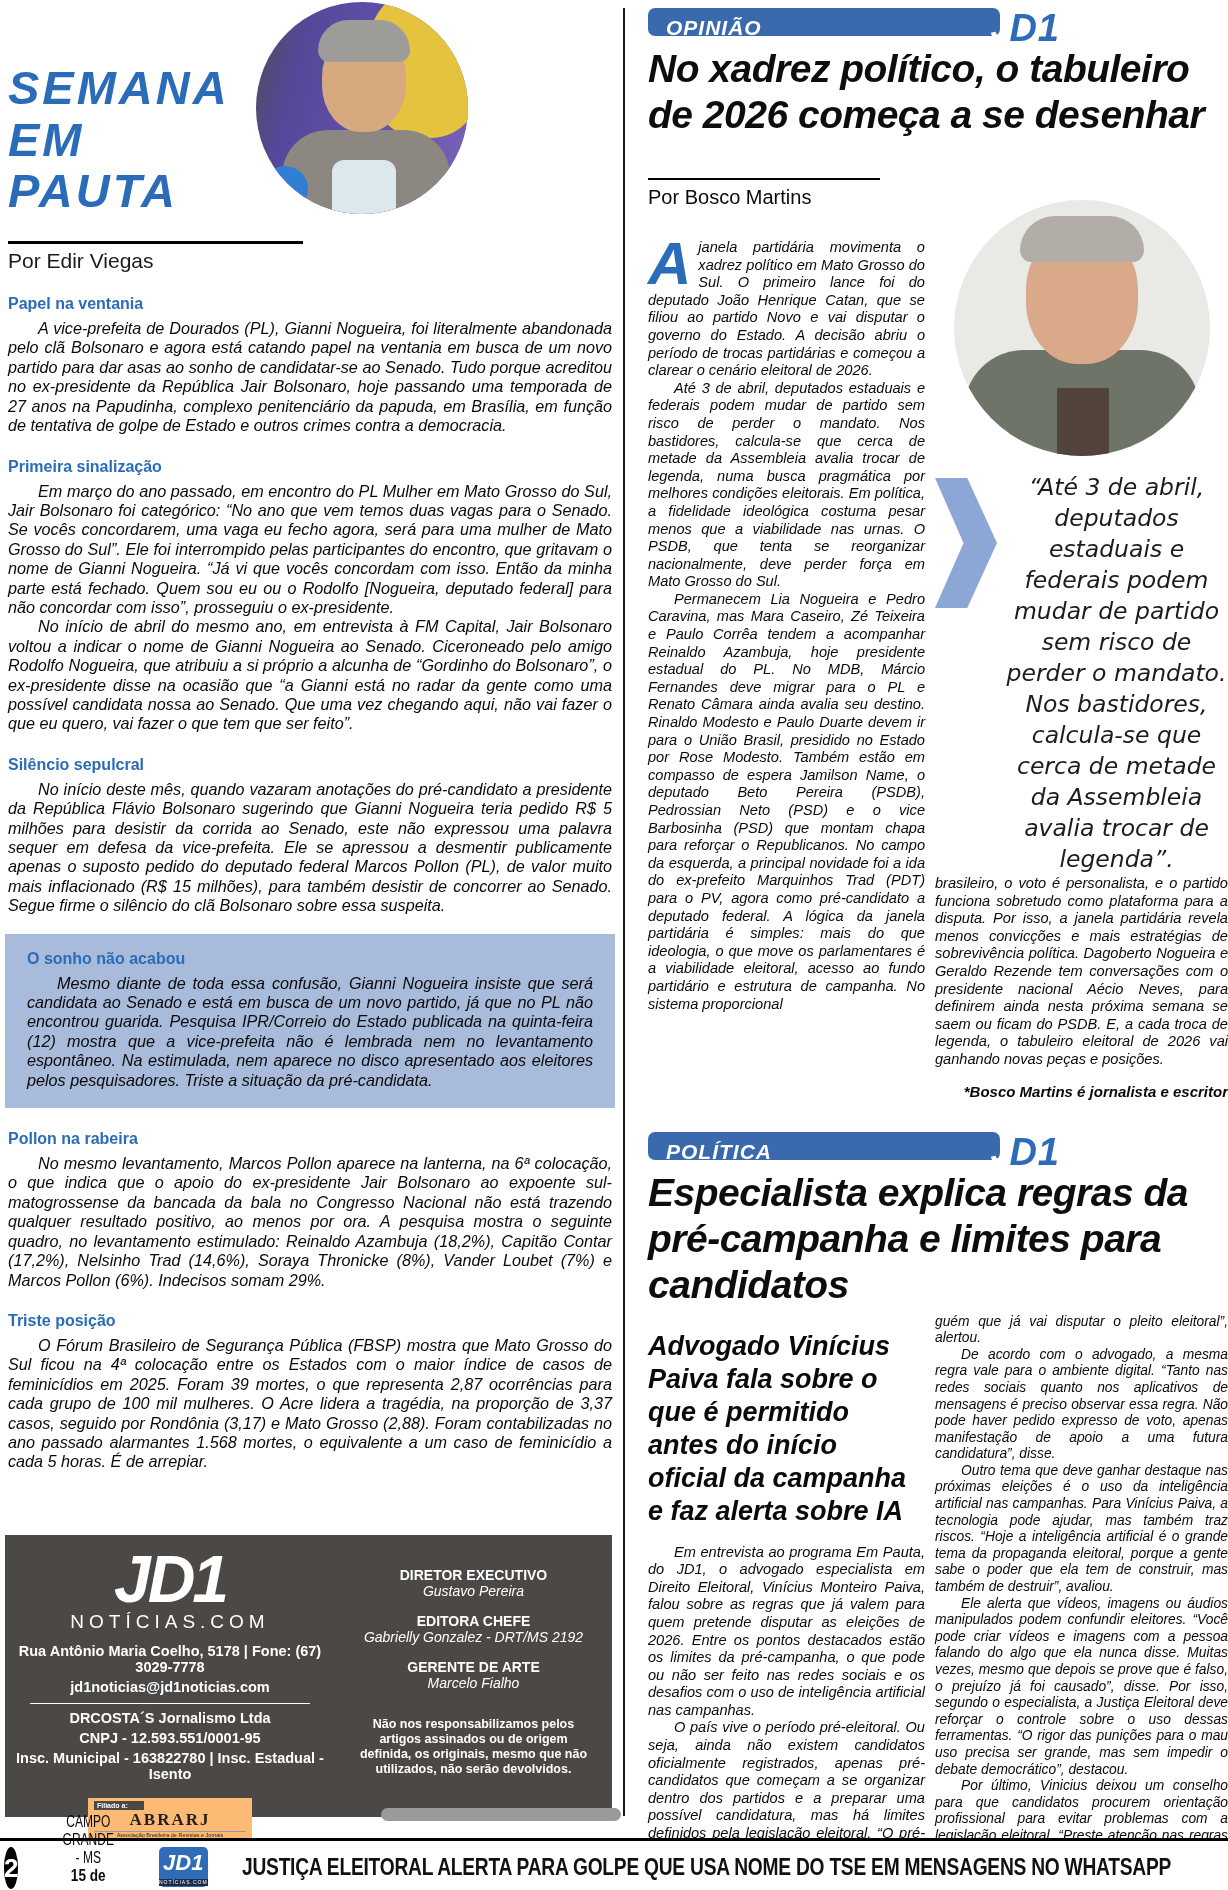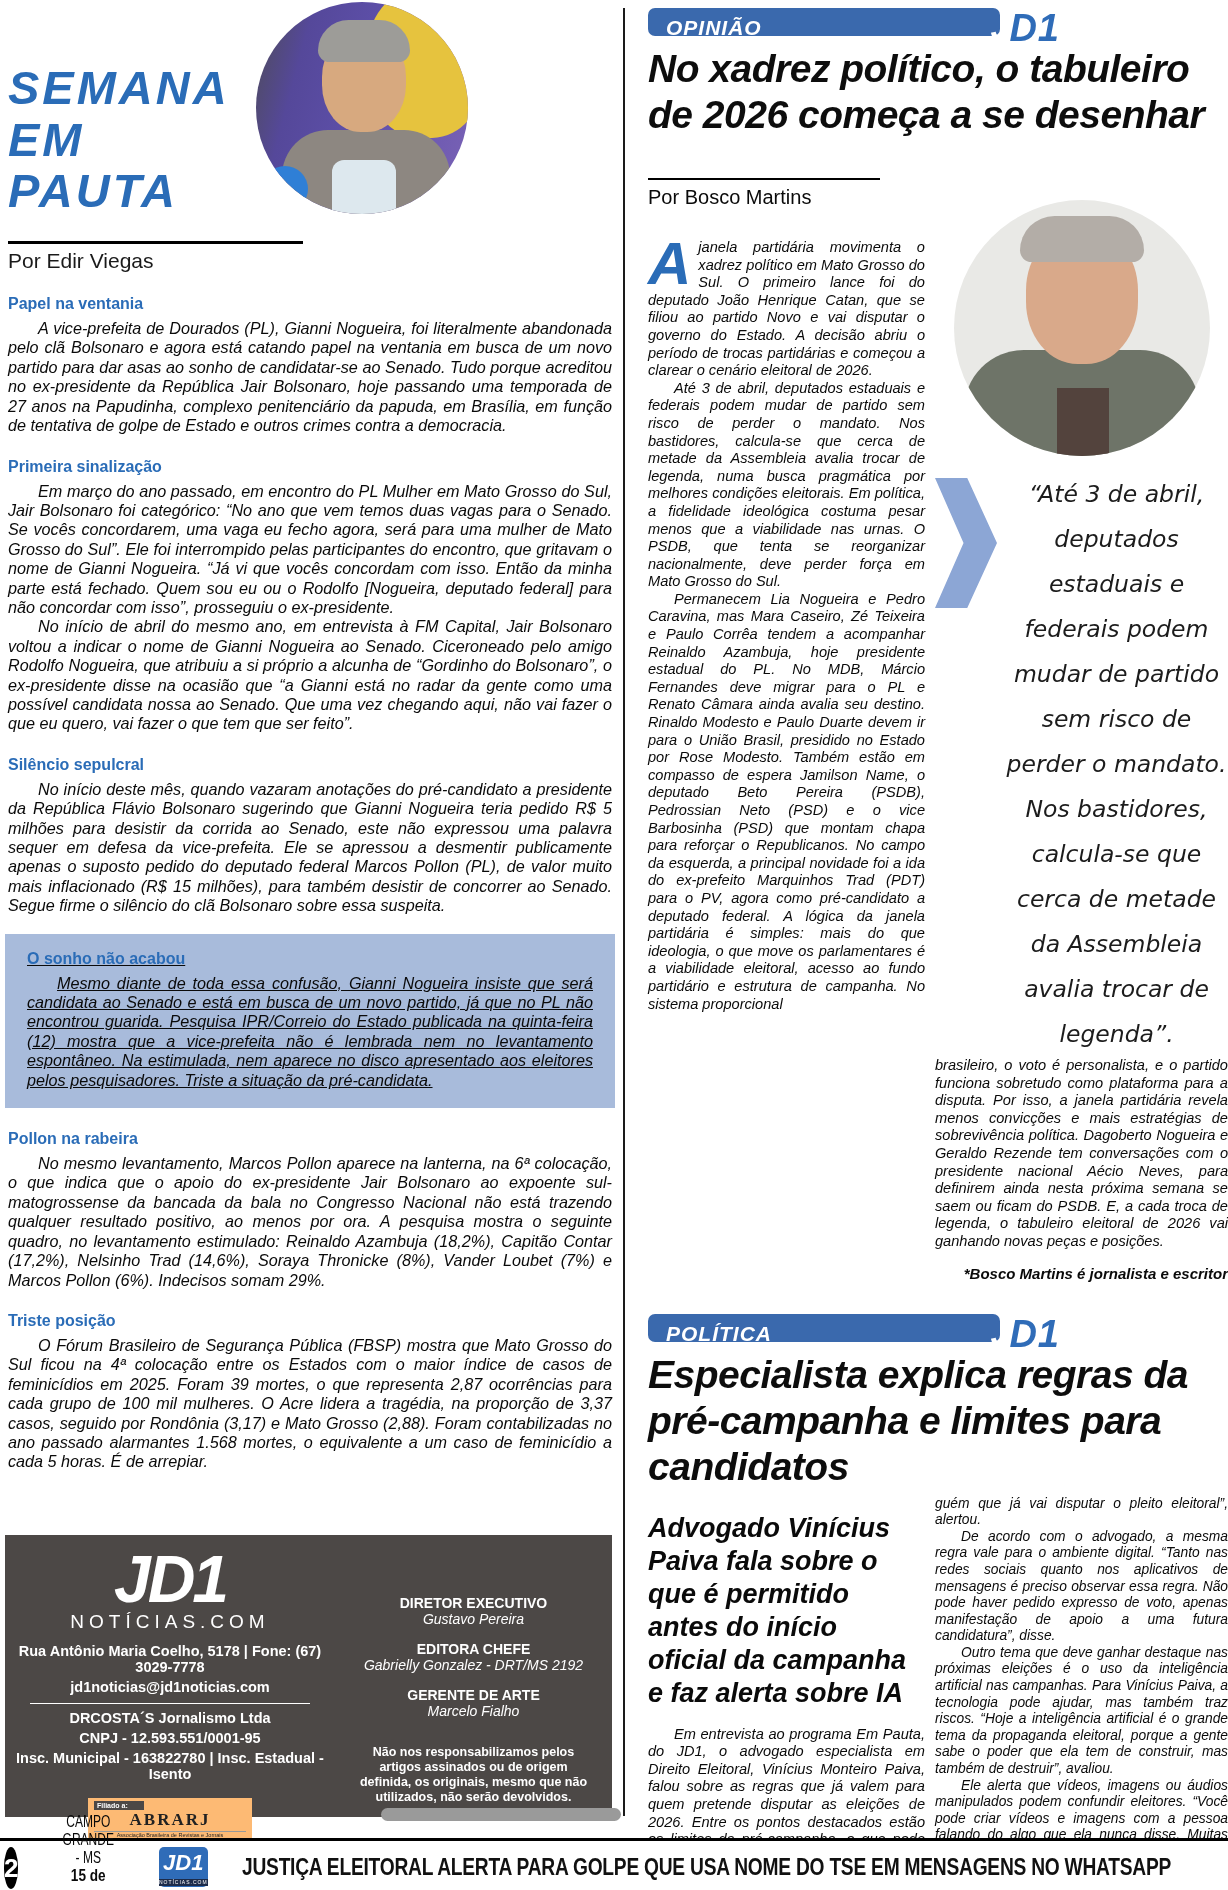--- a/index.html
+++ b/index.html
@@ -9,21 +9,21 @@
   .vdivider{position:absolute;left:623px;top:8px;width:2px;height:1808px;background:#1a1a1a;}
   .lcol{position:absolute;left:8px;top:56px;width:604px;}
   .big-title{font-size:47px;font-weight:bold;font-style:italic;color:#2a6cb7;
              letter-spacing:3px;line-height:1.1;white-space:pre-line;width:250px;margin-top:6px;}
   .rule-black{height:3px;background:#000;border:none;margin:0;}
   .lcol .rule1{width:295px;margin-top:24px;}
   .byline-plain{font-size:21px;color:#1a1a1a;margin-top:5px;}
   .sec-head{font-size:16px;font-weight:bold;color:#2a6cb7;margin:22px 0 6px 0;}
   .body-t{font-size:16.2px;font-style:italic;line-height:19.4px;text-align:justify;
           text-indent:30px;margin:0;}
-  .hl-box{background:#a8bbdb;margin:18px -3px 0 -3px;padding:12px 22px 18px 22px;text-decoration:underline;}
+  .hl-box{background:#a8bbdb;margin:18px -3px 0 -3px;padding:12px 22px 18px 22px;}
   .hl-box .sec-head{margin-top:4px;}
   
   .photo{position:absolute;border-radius:50%;overflow:hidden;}
   #photo-edir{left:256px;top:2px;width:212px;height:212px;
      background:linear-gradient(105deg,#4e4c55 0%,#55489a 22%,#5d4fa8 48%,#6a57b0 70%,#7a63b5 100%);}
   #photo-edir .yellow{position:absolute;right:-18px;top:-14px;width:120px;height:150px;
      background:#e6c33e;border-radius:45%;}
   #photo-edir .suit{position:absolute;left:26px;bottom:-8px;width:168px;height:92px;
      background:#8d8781;border-radius:46px 46px 0 0;}
   #photo-edir .shirt{position:absolute;left:76px;bottom:-4px;width:64px;height:58px;
@@ -48,21 +48,21 @@
   .pub-left{width:330px;text-align:center;padding-top:12px;}
   .pub-logo{font-size:66px;font-weight:900;font-style:italic;letter-spacing:-3px;line-height:64px;}
   .pub-logo-sub{font-size:19px;letter-spacing:5px;margin-top:0;}
   .pub-line{font-size:14.5px;font-weight:bold;margin-top:4px;}
   .pub-rule{width:280px;height:1px;background:#fff;margin:8px auto 6px auto;}
   .badge{background:#fdba74;color:#222;width:152px;margin:16px auto 0 auto;padding:3px 6px 2px 6px;position:relative;}
   .badge .tab{display:block;text-align:left;font-size:7px;font-weight:bold;background:#4c4846;color:#fff;
        width:44px;padding:1px 3px;}
   .badge .main{font-family:"Liberation Serif",serif;font-weight:bold;font-size:17px;letter-spacing:2px;}
   .badge .sub{font-size:5.5px;border-top:1px solid #999;margin-top:1px;}
-  .pub-right{width:277px;text-align:center;padding-top:46px;position:relative;}
+  .pub-right{width:277px;text-align:center;padding-top:18px;position:relative;}
   .role-h{font-size:14px;font-weight:bold;margin-top:14px;}
   .role-n{font-size:14px;font-style:italic;}
   .pub-disc{font-size:12.5px;font-weight:bold;margin:26px auto 0 auto;width:230px;line-height:15px;}
   .pub-graybar{position:absolute;left:46px;bottom:-4px;width:240px;height:13px;background:#9a9a9a;
        border-radius:7px;}
   
   .rcol{position:absolute;left:648px;top:0;width:580px;}
   .sec-bar{position:relative;margin-top:8px;width:352px;height:28px;background:#3a69ad;
        border-radius:7px;color:#fff;font-weight:bold;font-style:italic;font-size:21px;
        line-height:40px;padding-left:18px;box-sizing:border-box;letter-spacing:1px;}
@@ -79,21 +79,21 @@
   .colA .byl{font-size:20px;margin:6px 0 30px 0;}
   .art p{font-size:14.6px;font-style:italic;line-height:17.6px;text-align:justify;
        text-indent:26px;margin:0;}
   .art p.noindent{text-indent:0;}
   .dropcap{float:left;font-size:60px;line-height:46px;font-weight:900;font-style:italic;
        color:#2a6cb7;margin:2px 7px 0 0;}
   .quote-row{display:flex;margin-top:16px;}
   .chevron{width:62px;height:130px;background:#8ca6d5;flex:none;margin-top:6px;
        clip-path:polygon(0 0,52% 0,100% 50%,52% 100%,0 100%,46% 50%);}
   .quote-t{flex:1;font-family:"DejaVu Sans",sans-serif;font-style:italic;font-weight:400;
-       font-size:23.5px;line-height:45px;text-align:center;color:#1c1c1c;margin-left:8px;}
+       font-size:23.5px;line-height:31px;text-align:center;color:#1c1c1c;margin-left:8px;}
   .cont{margin-top:16px;}
   .author-note{text-align:right;font-weight:bold;font-style:italic;font-size:15px;margin-top:14px;}
   .pol-row{display:flex;gap:10px;margin-top:6px;}
   .deck{font-size:27px;line-height:33px;font-weight:bold;font-style:italic;width:262px;
        margin:16px 0 16px 0;}
   .pol-col2 p{font-size:13.8px;line-height:16.6px;}
   
   .foot{position:absolute;left:0;top:1838px;width:1228px;height:52px;background:#fff;
        border-top:3px solid #000;display:flex;align-items:center;}
   .foot .pnum{width:44px;height:42px;background:#000;border-radius:50%;color:#fff;

